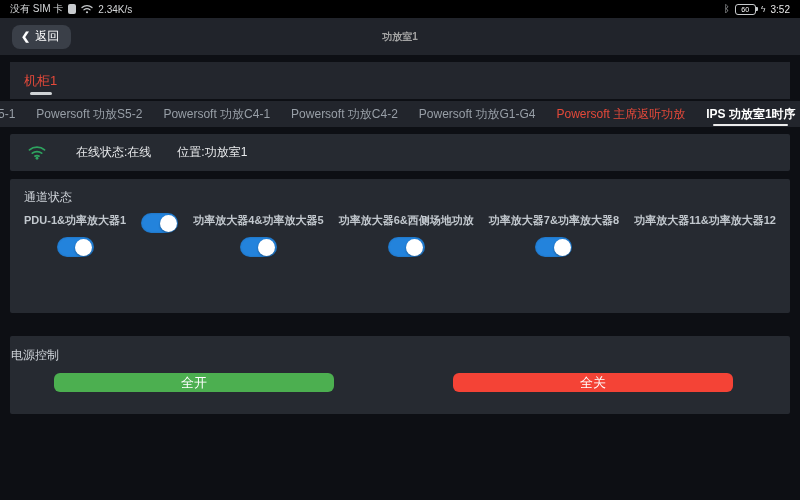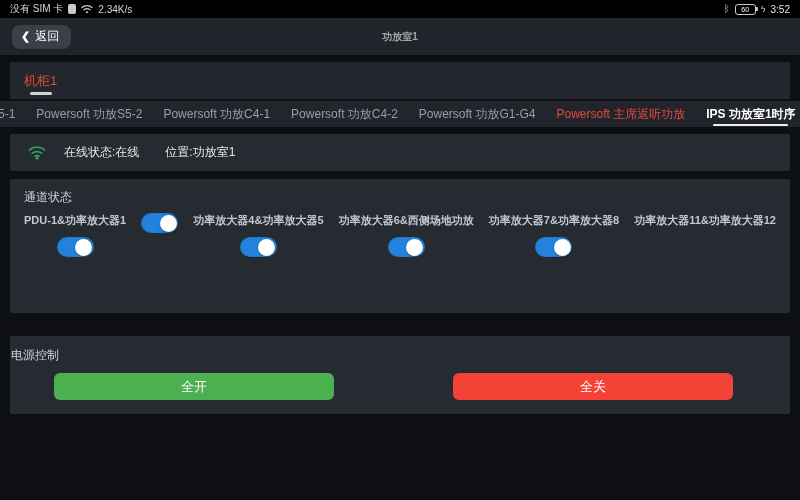--- a/index.html
+++ b/index.html
@@ -86,21 +86,21 @@
   .dtab.selected::after {
     content:""; position:absolute; left:8%; right:8%; bottom:1px;
     height:2px; background:#ececec; border-radius:1px;
   }
 
   
   .panel { background:#262a31; margin:0 10px; border-radius:2px; }
 
   .conn-panel {
     margin-top:7px; height:37px;
-    display:flex; align-items:center; gap:18px; padding:16px 18px;
+    display:flex; align-items:center; gap:30px; padding:16px 18px;
   }
   .conn-texts { display:flex; gap:26px; font-size:12px; color:#e8eaec; }
 
   .channel-panel { margin-top:8px; height:134px; padding:10px 14px 0 14px; }
   .panel-title { font-size:12px; color:#ced3d9; padding-left:0; }
   .channel-row {
     display:flex; justify-content:space-between; margin-top:7px;font-weight:bold;
   }
   .channel-col {
     display:flex; flex-direction:column; align-items:center; gap:9px;
@@ -117,21 +117,21 @@
     width:17px; height:17px; border-radius:50%; background:#fff;
     box-shadow:0 1px 2px rgba(0,0,0,.35);
   }
 
   .power-panel { margin-top:23px; height:78px; padding:11px 14px 0 1px; }
   .power-buttons {
     display:flex; justify-content:space-between;
     padding:0 43px; margin-top:9px;
   }
   .pw-btn {
-    width:280px; height:27px; border:none; border-radius:6px;
+    width:280px; height:19px; border:none; border-radius:6px;
     color:#fff; font-size:13px; cursor:pointer;
     font-family:"Liberation Sans", sans-serif;
   }
   .pw-on  { background:#4caf50; }
   .pw-off { background:#f44336; }
 
   .wifi-svg { display:block; }
 </style>
 </head>
 <body>

